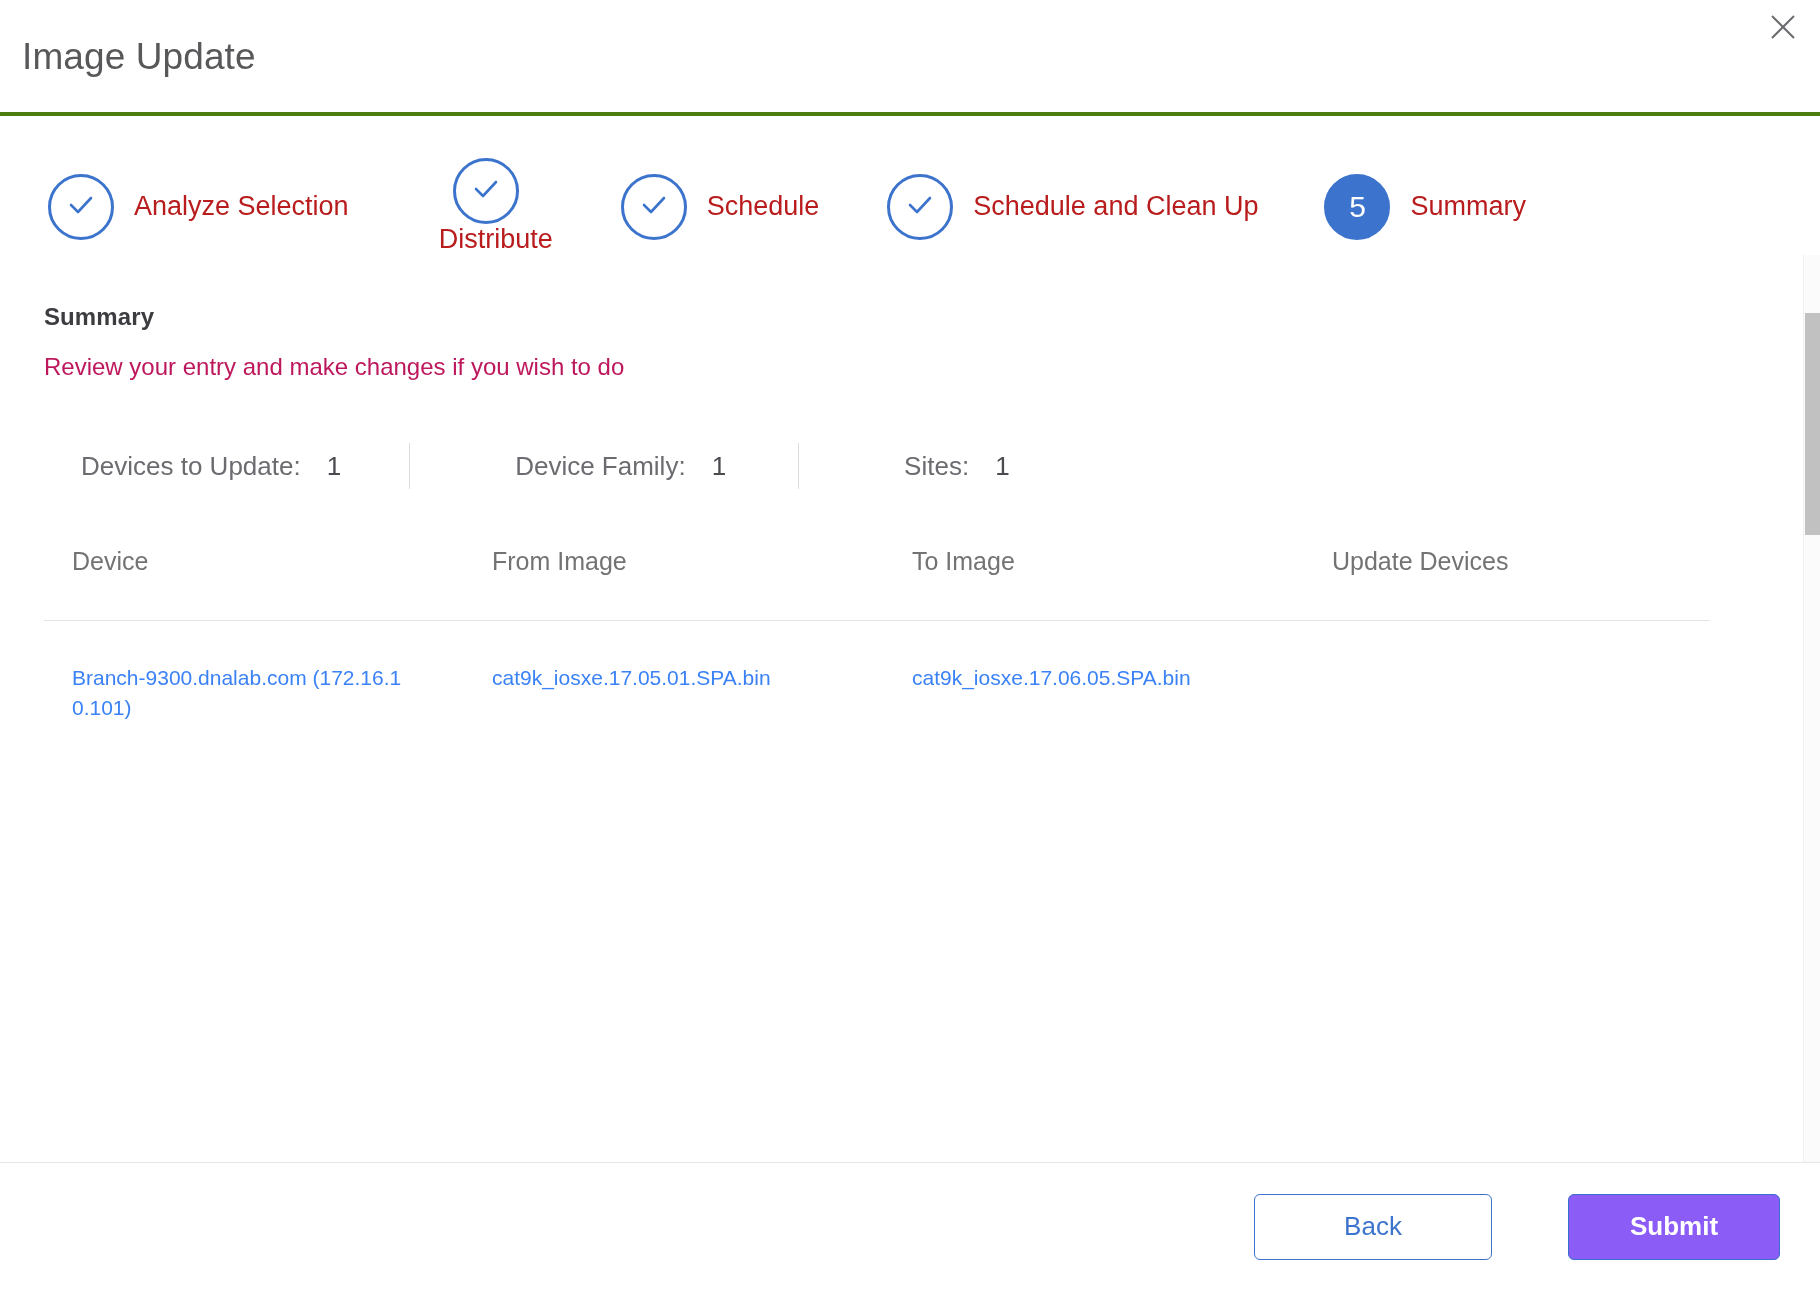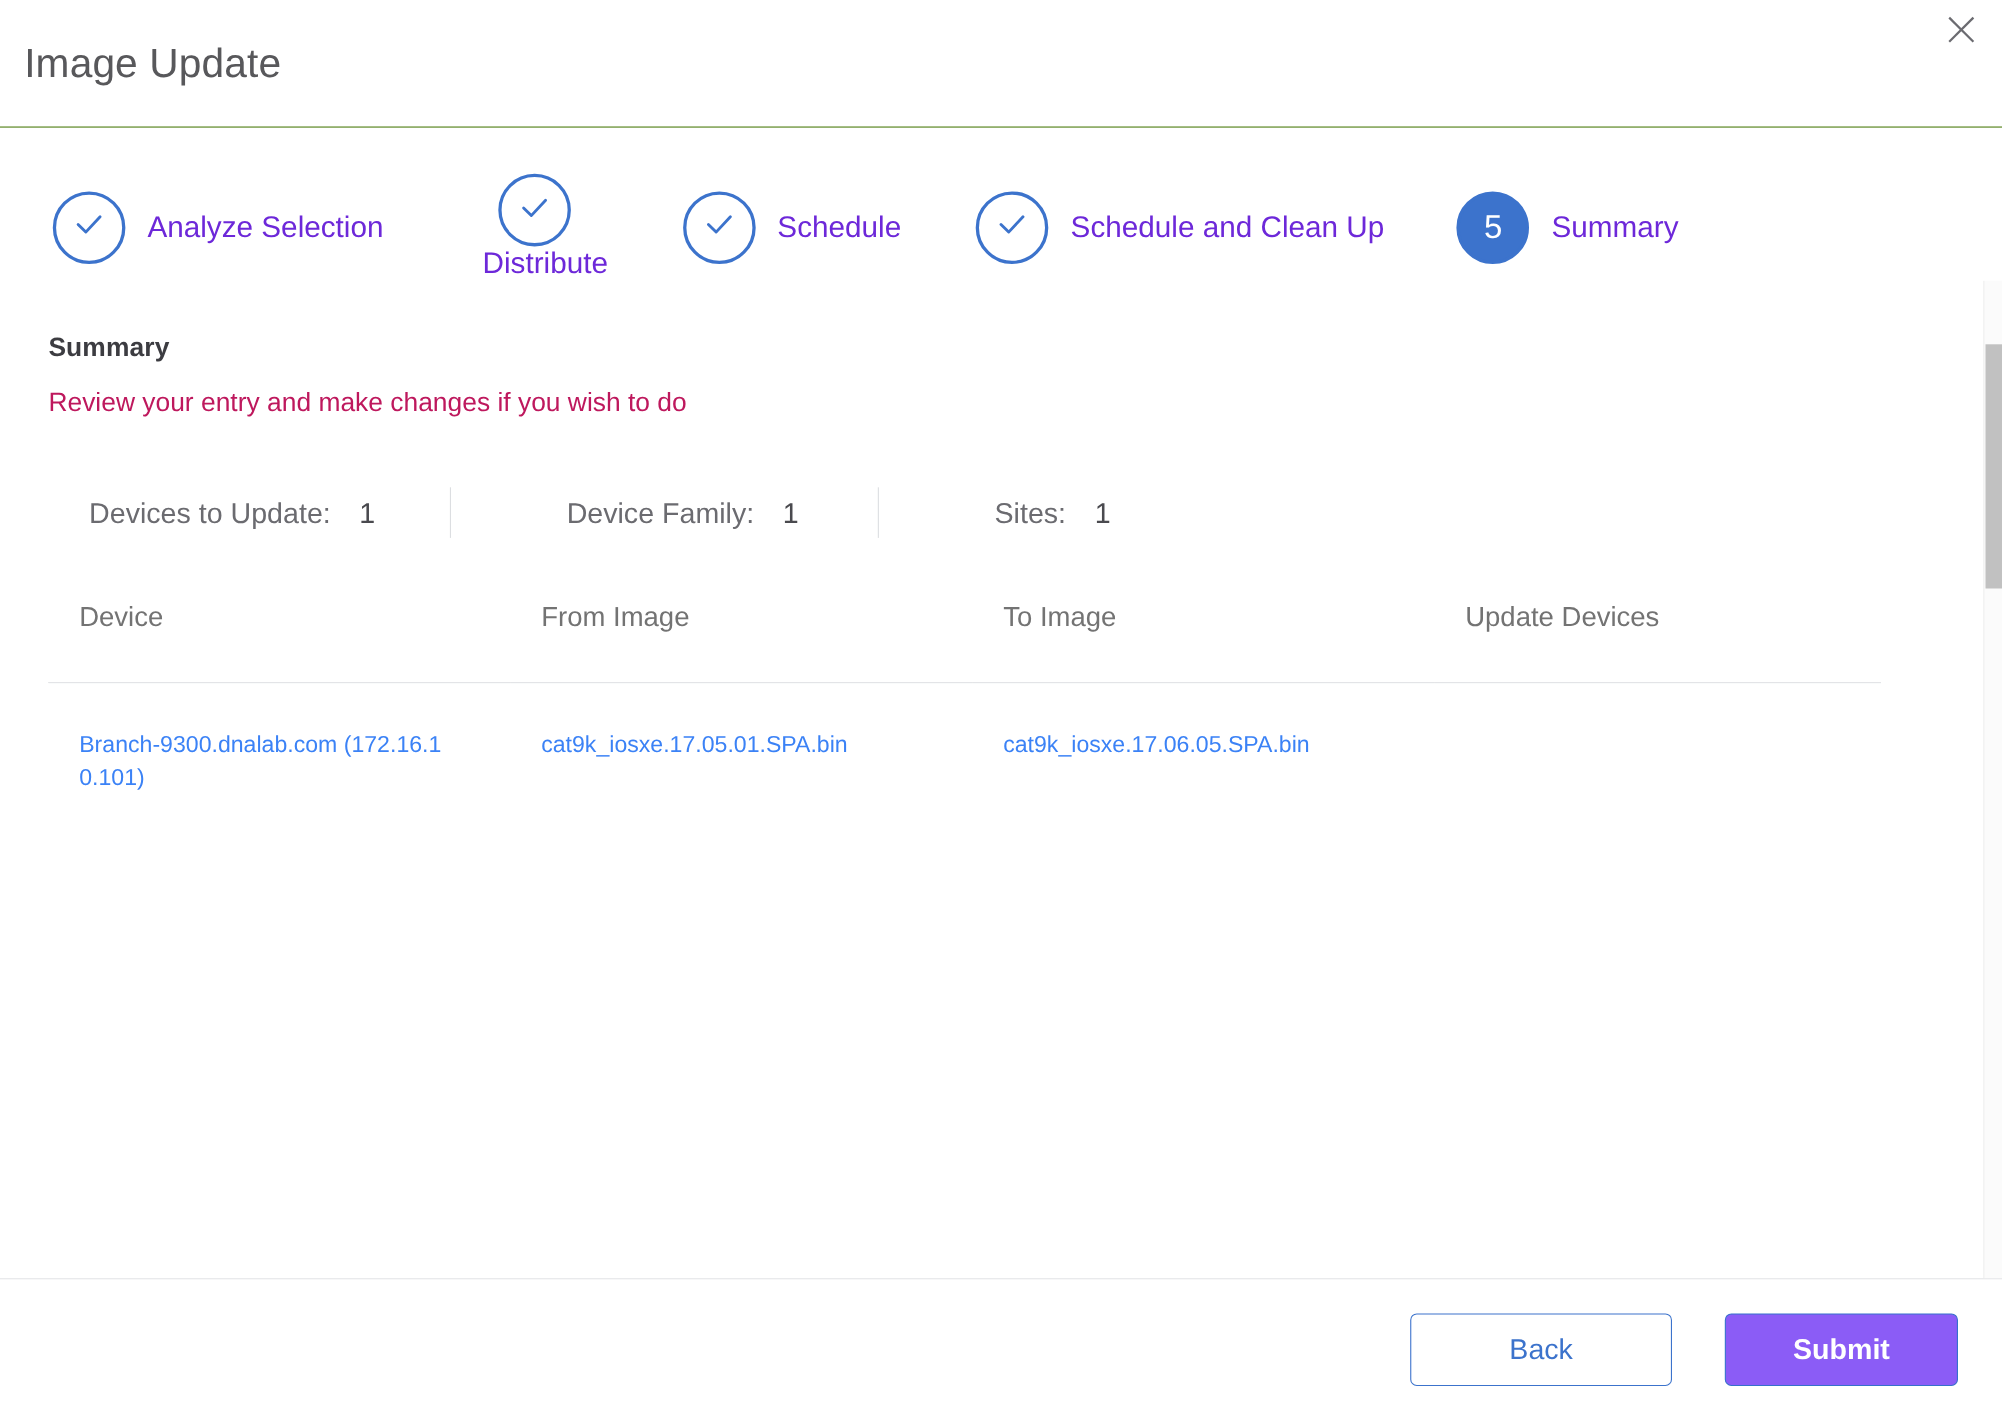--- a/index.html
+++ b/index.html
@@ -20,21 +20,21 @@
     background: #ffffff;
     display: flex;
     flex-direction: column;
   }
 
   
   .dialog-header {
     position: relative;
     height: 116px;
     flex: 0 0 116px;
-    border-bottom: 1px solid #4d7c0f;
+    border-bottom: 4px solid #4d7c0f;
     display: flex;
     align-items: center;
   }
 
   .dialog-title {
     font-size: 37px;
     font-weight: 400;
     color: #58585b;
     letter-spacing: 0.1px;
     margin-left: 22px;
@@ -91,21 +91,21 @@
     background: #3c73cc;
     border: 3px solid #3c73cc;
     color: #ffffff;
     font-size: 30px;
     font-weight: 400;
     line-height: 1;
   }
 
   .step-label {
     font-size: 27px;
-    color: #6d28d9;
+    color: #b91c1c;
     white-space: nowrap;
     margin-left: 20px;
   }
 
   .step-1 { margin-right: 70px; }
   .step-2 { margin-right: 68px; flex-direction: column; }
   .step-3 { margin-right: 68px; }
   .step-4 { margin-right: 66px; }
 
   
@@ -227,21 +227,21 @@
   }
 
   
   .dialog-footer {
     flex: 0 0 128px;
     border-top: 1px solid #e4e5e8;
     display: flex;
     align-items: center;
     justify-content: flex-end;
     padding-right: 40px;
-    gap: 48px;
+    gap: 76px;
   }
 
   .btn {
     font-family: "Liberation Sans", sans-serif;
     font-size: 26px;
     border-radius: 6px;
     cursor: pointer;
     height: 66px;
     display: inline-flex;
     align-items: center;

